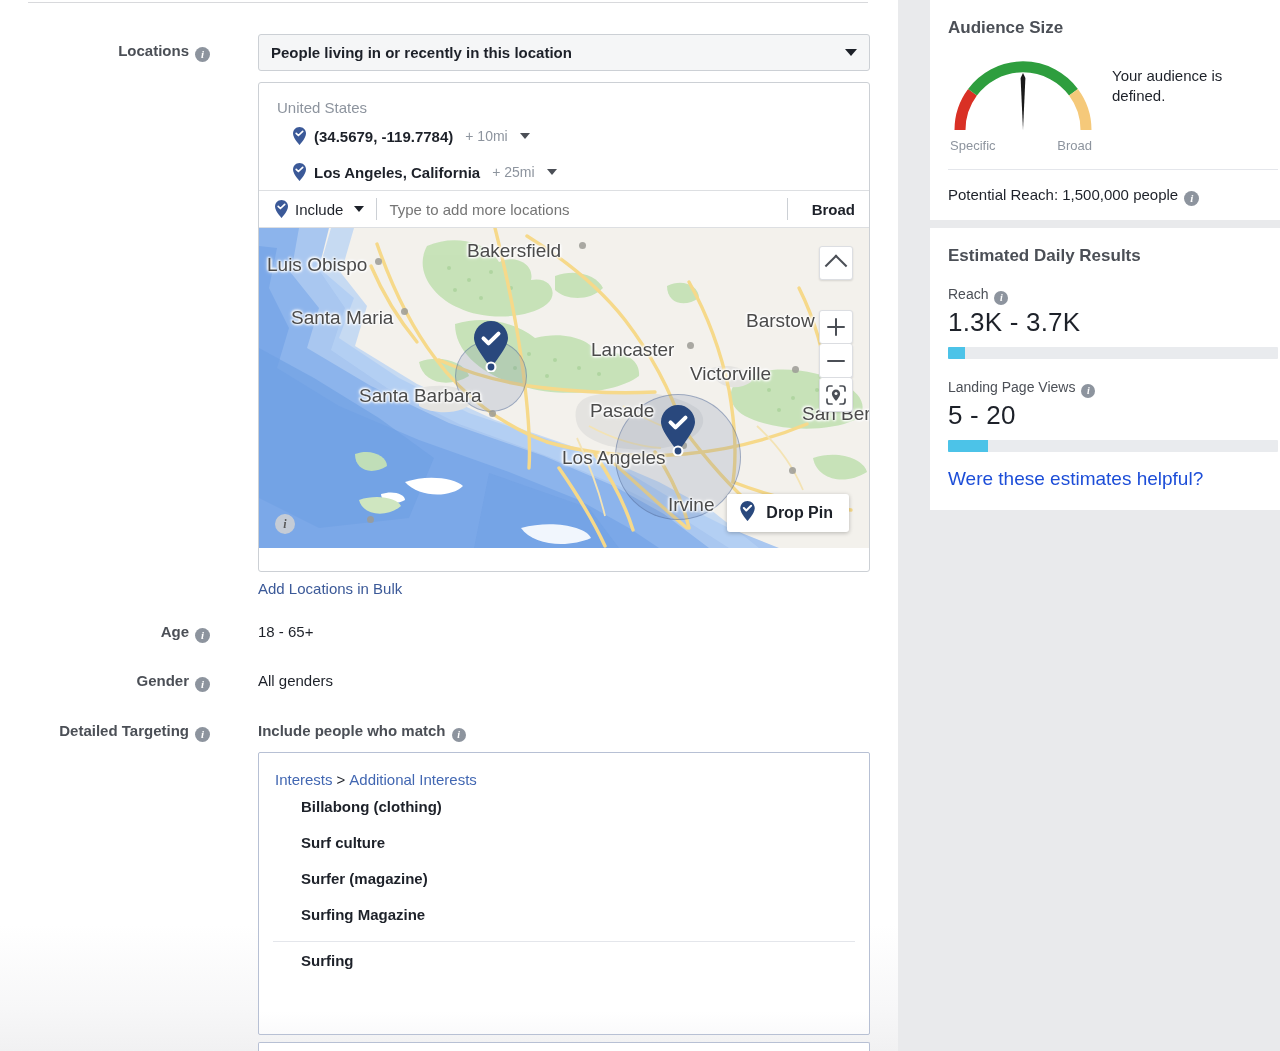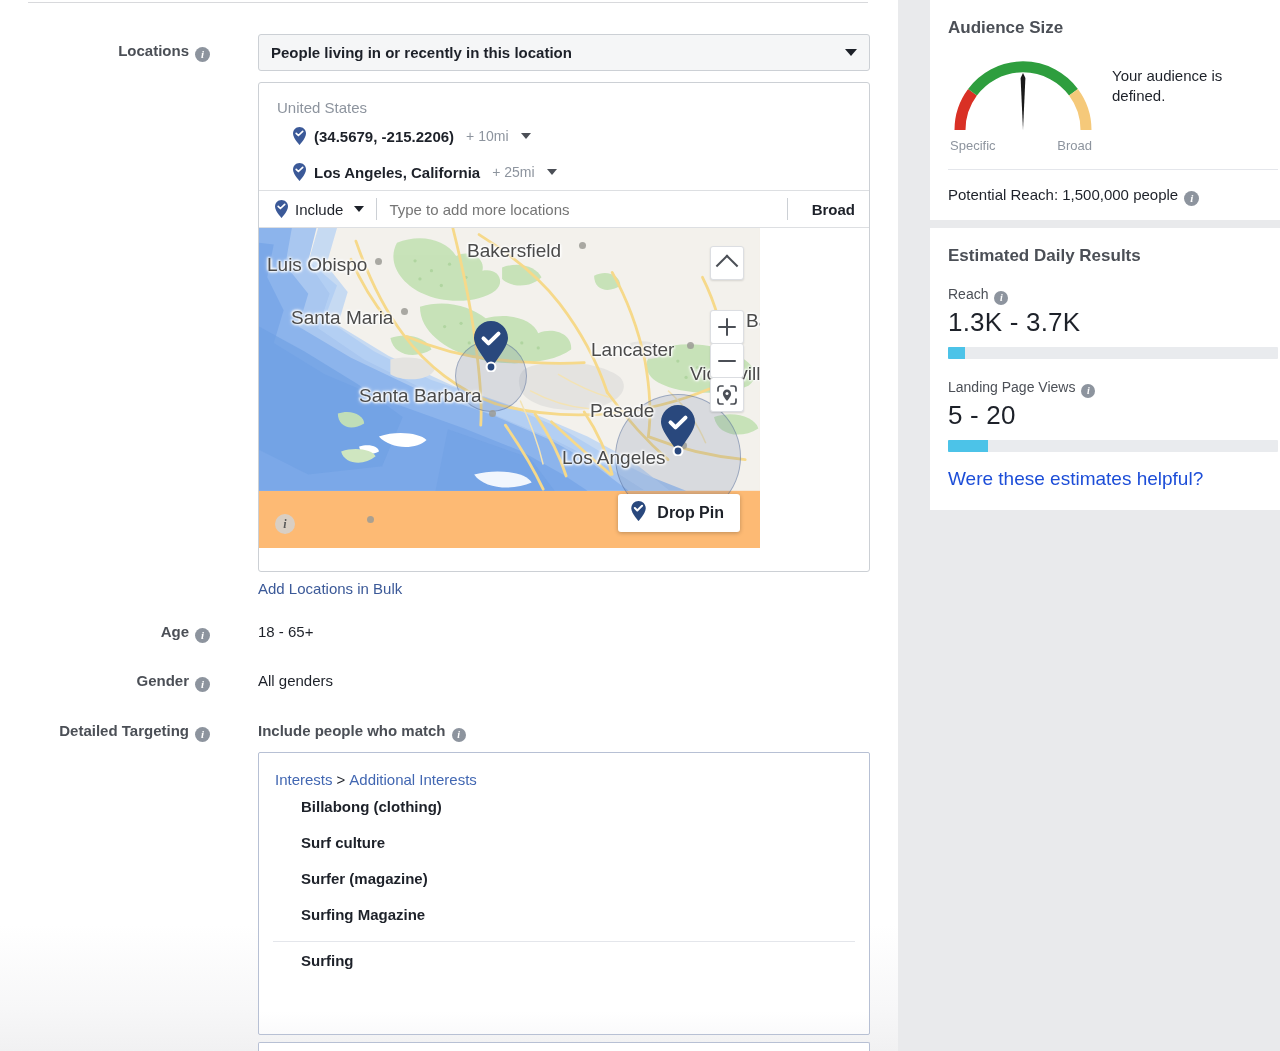--- a/index.html
+++ b/index.html
@@ -67,21 +67,21 @@
     border-top: 1px solid #dddfe2; border-bottom: 1px solid #dddfe2;
     padding: 0 14px 0 16px;
   }
   .add-row .inc { font-size: 15px; color: #1d2129; margin-left: 7px; }
   .add-row .caret { margin-left: 11px; border-top-color: #1d2129; }
   .vsep { width: 1px; height: 22px; background: #ccd0d5; margin: 0 12px; }
   .add-row .ph { flex: 1; font-size: 15px; color: #9197a3; }
   .add-row .browse { font-size: 15px; font-weight: bold; color: #1d2129; padding-left: 12px; }
 
   
-  .map { position: relative; width: 501px; height: 320px; overflow: hidden; background: #fdba74; }
+  .map { position: relative; width: 610px; height: 320px; overflow: hidden; background: #fdba74; }
   .map-svg { position: absolute; inset: 0; }
   .city {
     position: absolute; font-size: 19px; color: #4a4a4a; white-space: nowrap;
     text-shadow: 0 0 3px #fff, 0 0 3px #fff, 0 0 5px #fff, 1px 1px 2px #fff, -1px -1px 2px #fff;
     font-family: "Liberation Sans", sans-serif;
   }
   .city-dot {
     position: absolute; width: 7px; height: 7px; border-radius: 50%;
     background: #9b9b95; opacity: .85;
   }
@@ -189,21 +189,21 @@
     <div class="loc-box">
       <div class="loc-country">United States</div>
 
       <div class="loc-item">
         <span class="pin-ico">
           <svg width="13" height="18" viewBox="0 0 13 18">
               <path d="M6.5 0C2.9 0 0 2.9 0 6.5C0 11.2 6.5 18 6.5 18S13 11.2 13 6.5C13 2.9 10.1 0 6.5 0Z" fill="#3b5998"></path>
               <path d="M3.2 6.3l2.2 2.2 4.3-4.2" stroke="#fff" stroke-width="1.7" fill="none" stroke-linecap="round" stroke-linejoin="round"></path>
             </svg>
         </span>
-        <span class="name">(34.5679, -215.2206)</span>
+        <span class="name">(34.5679, -119.7784)</span>
         <span class="radius">+ 10mi</span>
         <span class="caret sm"></span>
       </div>
 
       <div class="loc-item">
         <span class="pin-ico">
           <svg width="13" height="18" viewBox="0 0 13 18">
               <path d="M6.5 0C2.9 0 0 2.9 0 6.5C0 11.2 6.5 18 6.5 18S13 11.2 13 6.5C13 2.9 10.1 0 6.5 0Z" fill="#3b5998"></path>
               <path d="M3.2 6.3l2.2 2.2 4.3-4.2" stroke="#fff" stroke-width="1.7" fill="none" stroke-linecap="round" stroke-linejoin="round"></path>
             </svg>

